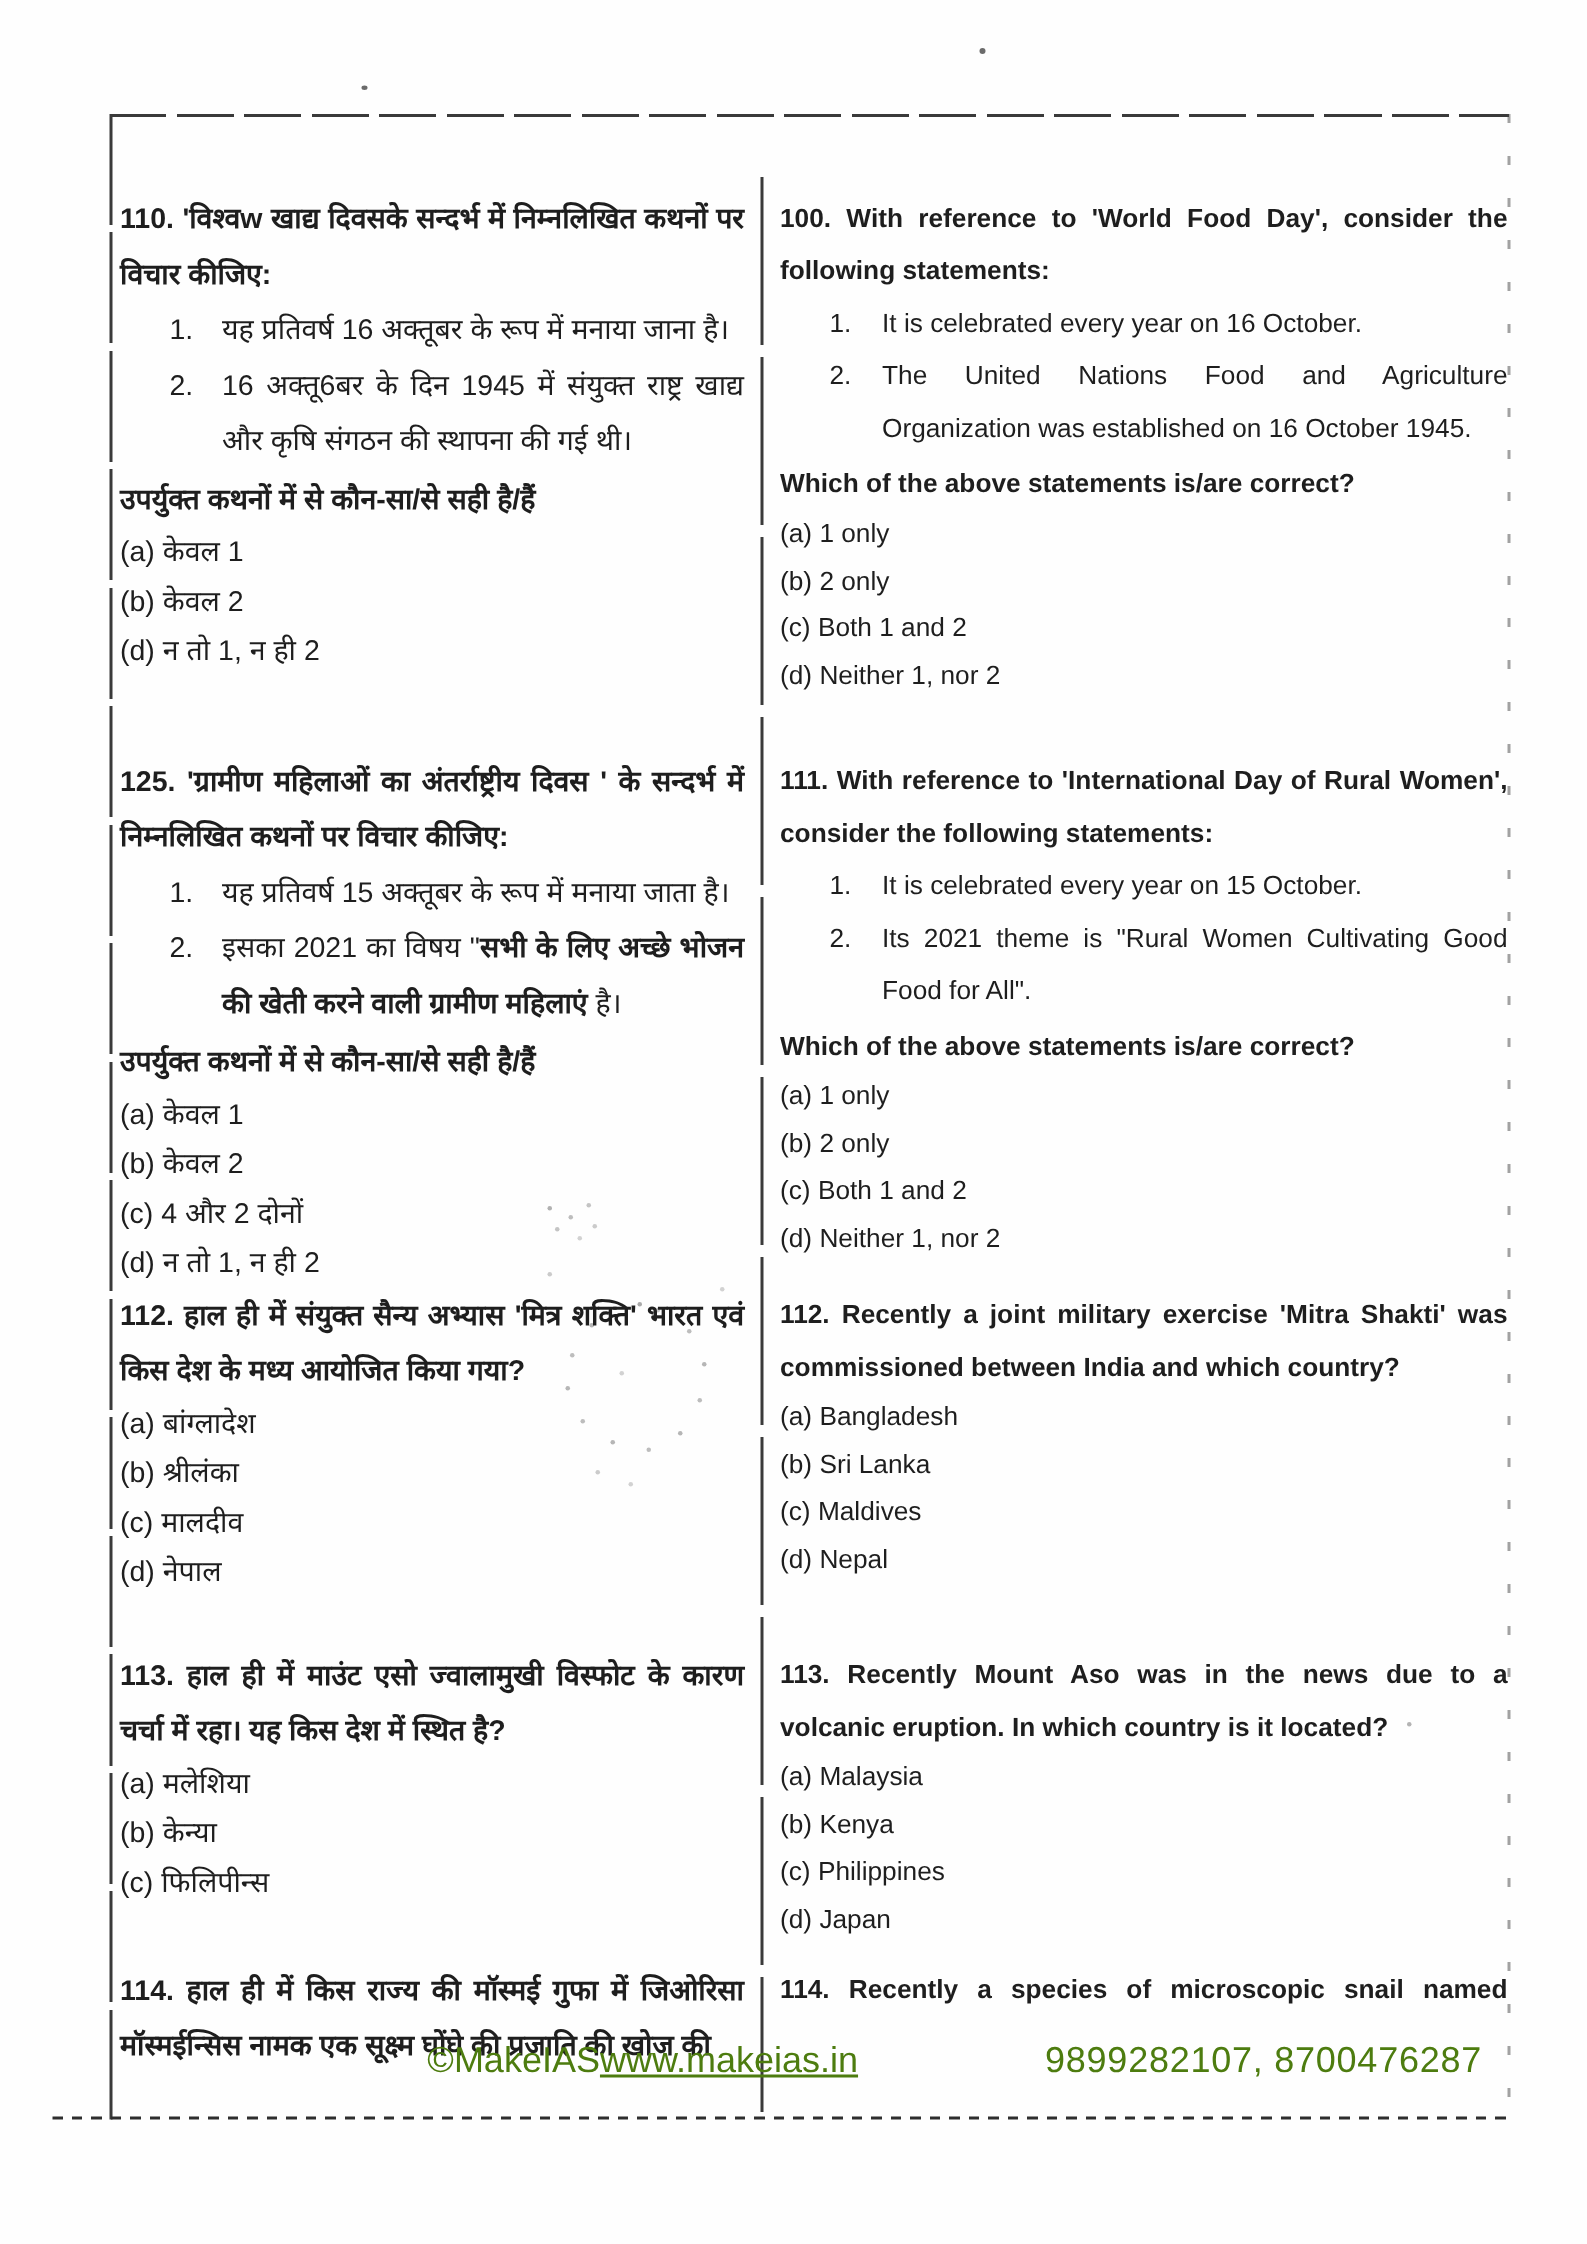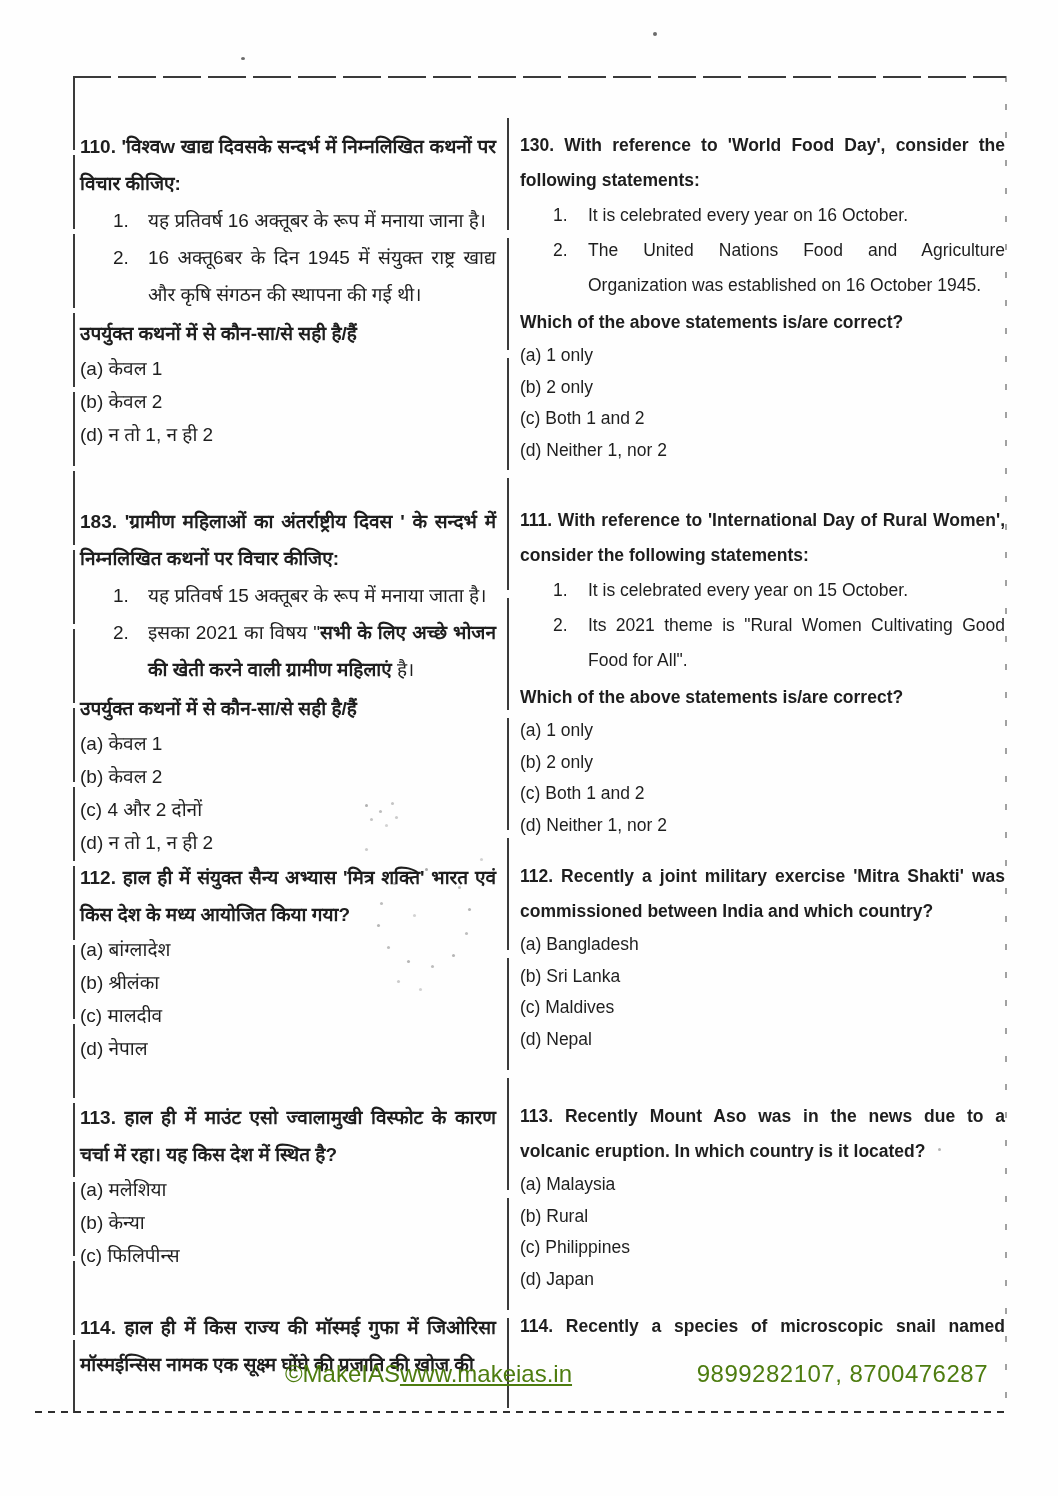--- a/index.html
+++ b/index.html
@@ -99,40 +99,40 @@
         <div class="st">
           <span class="num">2.</span>
           <span class="txt">16 अक्तू6बर के दिन 1945 में संयुक्त राष्ट्र खाद्य और कृषि संगठन की स्थापना की गई थी।</span>
         </div>
         <p class="prompt">उपर्युक्त कथनों में से कौन-सा/से सही है/हैं</p>
         <p class="opt">(a) केवल 1</p>
         <p class="opt">(b) केवल 2</p>
         <p class="opt">(d) न तो 1, न ही 2</p>
       </div>
       <div class="col en">
-        <p class="stem">130. With reference to 'World Food Day', consider the following statements:</p>
+        <p class="stem">100. With reference to 'World Food Day', consider the following statements:</p>
         <div class="st">
           <span class="num">1.</span>
           <span class="txt">It is celebrated every year on 16 October.</span>
         </div>
         <div class="st">
           <span class="num">2.</span>
           <span class="txt">The United Nations Food and Agriculture Organization was established on 16 October 1945.</span>
         </div>
         <p class="prompt">Which of the above statements is/are correct?</p>
         <p class="opt">(a) 1 only</p>
         <p class="opt">(b) 2 only</p>
         <p class="opt">(c) Both 1 and 2</p>
         <p class="opt">(d) Neither 1, nor 2</p>
       </div>
     </section>
 
     <section class="qrow row-111">
       <div class="col hi">
-        <p class="stem">183. 'ग्रामीण महिलाओं का अंतर्राष्ट्रीय दिवस ' के सन्दर्भ में निम्नलिखित कथनों पर विचार कीजिए:</p>
+        <p class="stem">125. 'ग्रामीण महिलाओं का अंतर्राष्ट्रीय दिवस ' के सन्दर्भ में निम्नलिखित कथनों पर विचार कीजिए:</p>
         <div class="st">
           <span class="num">1.</span>
           <span class="txt">यह प्रतिवर्ष 15 अक्तूबर के रूप में मनाया जाता है।</span>
         </div>
         <div class="st">
           <span class="num">2.</span>
           <span class="txt"><span>इसका 2021 का विषय "</span><b>सभी के लिए अच्छे भोजन की खेती करने वाली ग्रामीण महिलाएं</b><span> है।</span></span>
         </div>
         <p class="prompt">उपर्युक्त कथनों में से कौन-सा/से सही है/हैं</p>
         <p class="opt">(a) केवल 1</p>
@@ -178,21 +178,21 @@
     <section class="qrow row-113">
       <div class="col hi">
         <p class="stem">113. हाल ही में माउंट एसो  ज्वालामुखी विस्फोट के कारण चर्चा में रहा। यह किस देश में स्थित है?</p>
         <p class="opt">(a) मलेशिया</p>
         <p class="opt">(b) केन्या</p>
         <p class="opt">(c) फिलिपीन्स</p>
       </div>
       <div class="col en">
         <p class="stem">113. Recently Mount Aso was in the news due to a volcanic eruption. In which country is it located?</p>
         <p class="opt">(a) Malaysia</p>
-        <p class="opt">(b) Rural</p>
+        <p class="opt">(b) Kenya</p>
         <p class="opt">(c) Philippines</p>
         <p class="opt">(d) Japan</p>
       </div>
     </section>
 
     <section class="qrow row-114">
       <div class="col hi">
         <p class="stem">114. हाल ही में किस राज्य की मॉस्मई गुफा में जिओरिसा मॉस्मईन्सिस नामक एक सूक्ष्म घोंघे की प्रजाति की खोज की</p>
       </div>
       <div class="col en">

